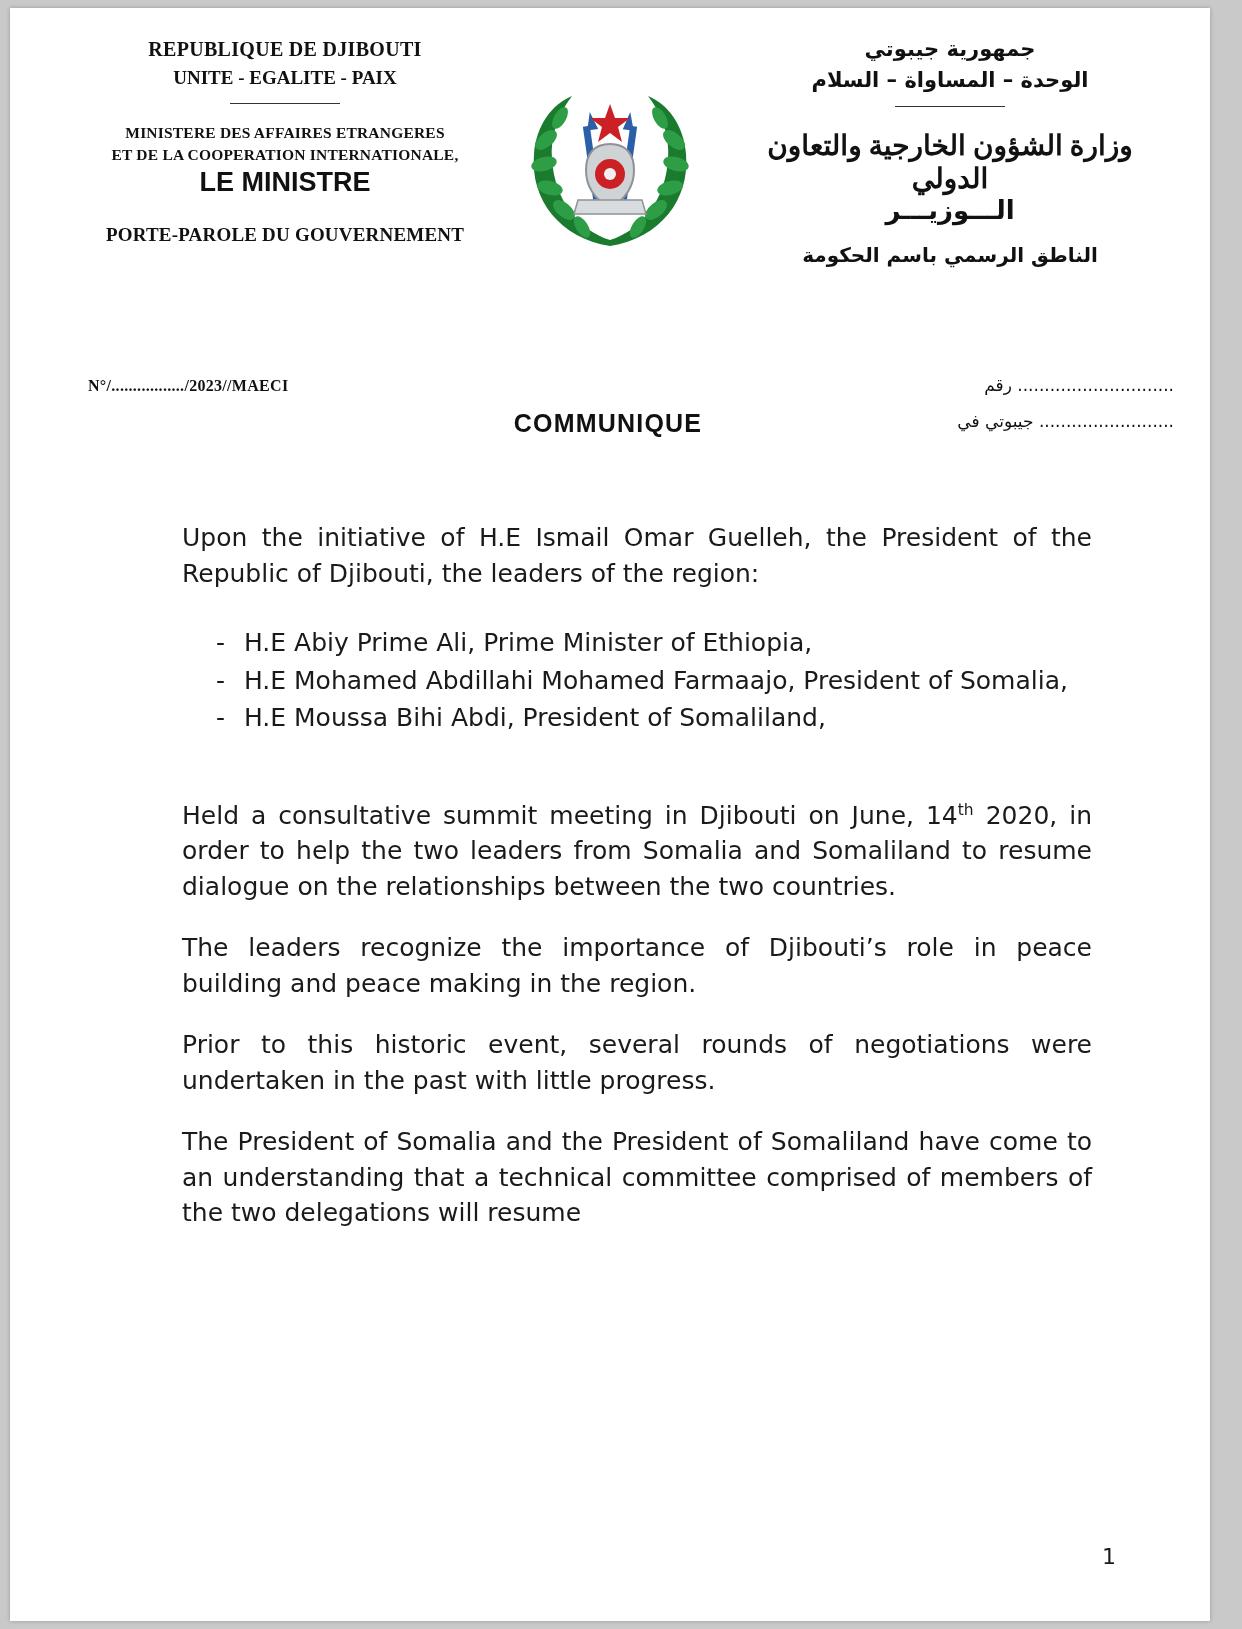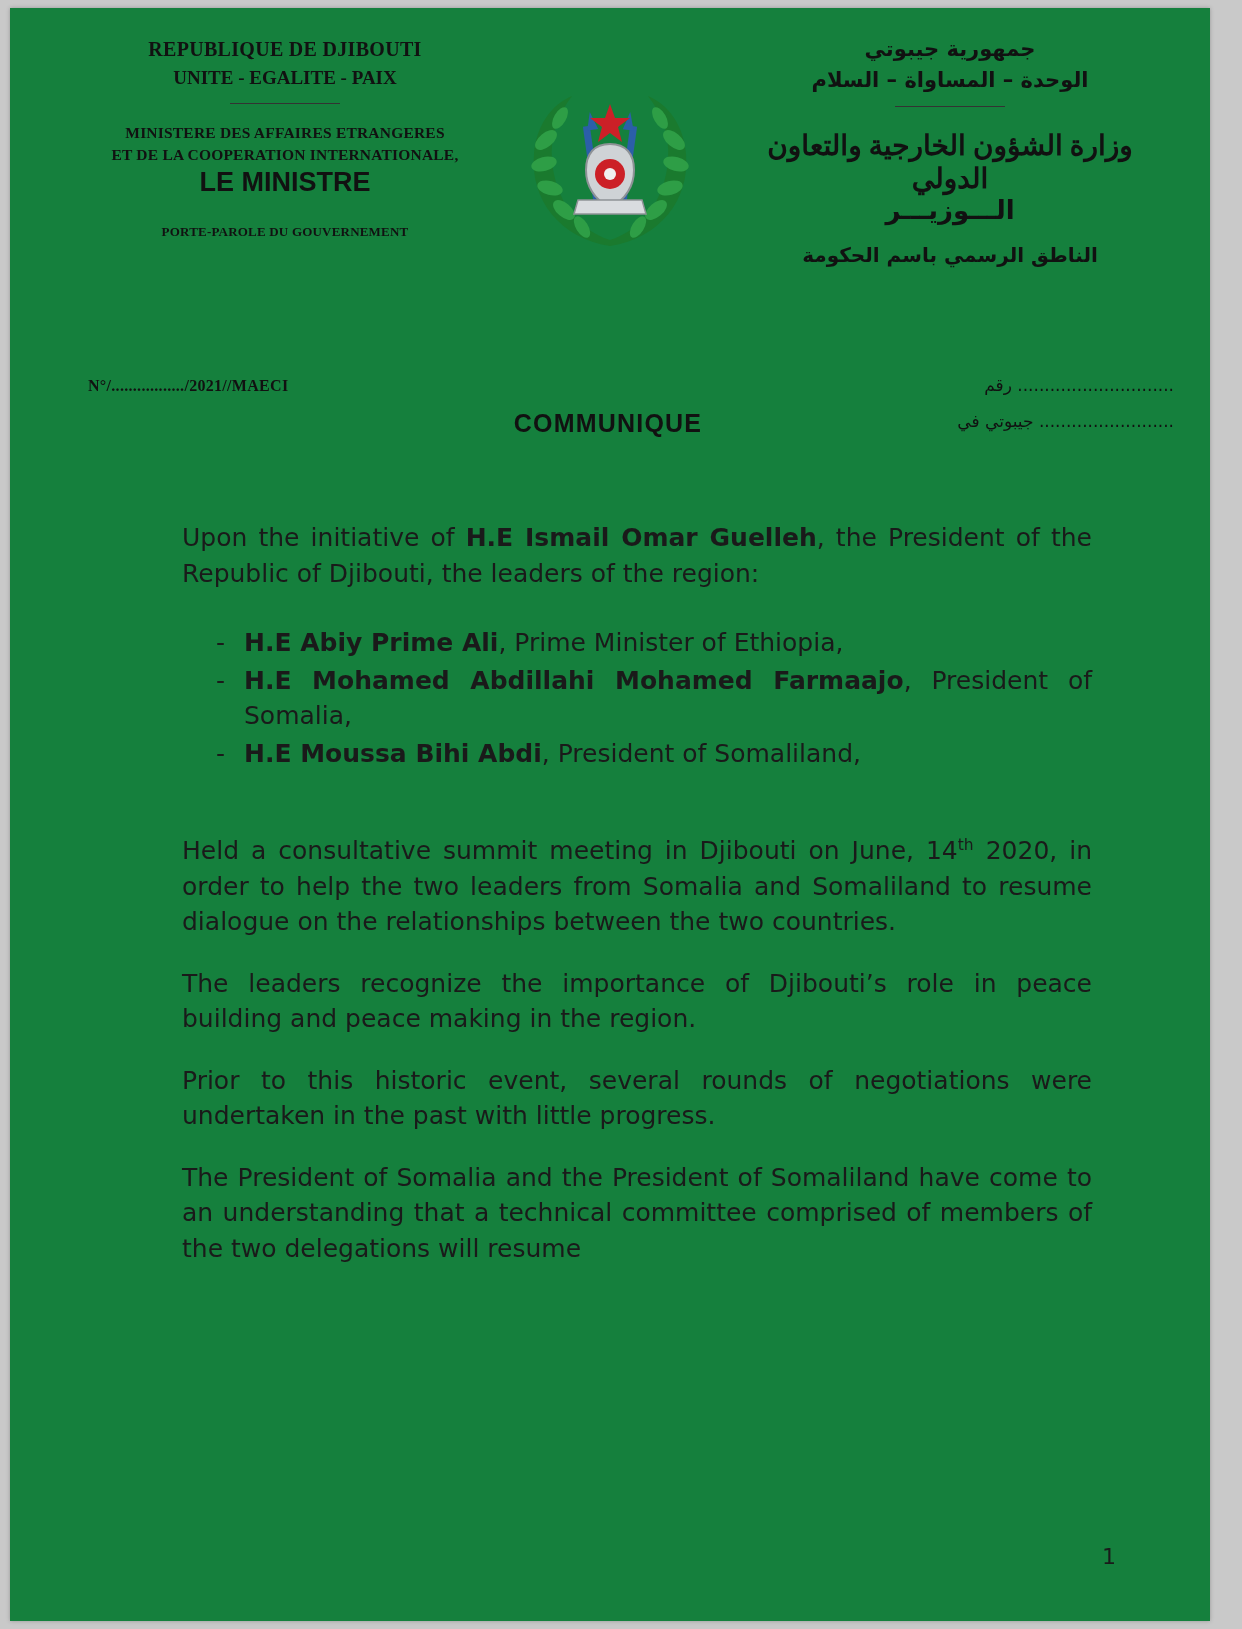--- a/index.html
+++ b/index.html
@@ -12,21 +12,21 @@
     height: 1629px;
     font-family: "Liberation Sans", sans-serif;
     overflow: hidden;
   }
   .page {
     position: absolute;
     left: 10px;
     top: 8px;
     width: 1200px;
     height: 1613px;
-    background: #15803d;
+    background: #ffffff;
     box-shadow: 0 0 4px rgba(0,0,0,0.25);
     overflow: hidden;
   }
 
   
   .header {
     position: relative;
     height: 330px;
   }
   .hdr-left {
@@ -63,21 +63,21 @@
     line-height: 1.45;
   }
   .minister {
     font-family: "Liberation Sans", sans-serif;
     font-size: 27px;
     font-weight: bold;
     color: #111;
   }
   .spokesman {
     font-family: "Liberation Serif", serif;
-    font-size: 13px;
+    font-size: 19px;
     font-weight: bold;
     color: #111;
     margin-top: 26px;
     letter-spacing: 0.2px;
   }
 
   
   .hdr-right {
     position: absolute;
     right: 40px;
@@ -178,21 +178,21 @@
   
   .body {
     margin: 72px 118px 0 172px;
     font-family: "DejaVu Sans", sans-serif;
     font-size: 25px;
     line-height: 1.42;
     color: #1a1a1a;
     text-align: justify;
   }
   .body p { margin: 0 0 26px 0; }
-  .body b { font-weight: bold; }
+  .body b { font-weight: normal; }
   .leaders {
     list-style: none;
     margin: 34px 0 0 0;
     padding: 0 0 0 34px;
   }
   .leaders li {
     position: relative;
     padding-left: 28px;
     margin-bottom: 2px;
     text-align: justify;
@@ -278,21 +278,21 @@
       <div class="a2">الوحدة – المساواة – السلام</div>
       <div class="arule"></div>
       <div class="a3">وزارة الشؤون الخارجية والتعاون الدولي</div>
       <div class="a4">الـــوزيـــر</div>
       <div class="a5">الناطق الرسمي باسم الحكومة</div>
     </div>
   </div>
 
   <div class="refrow">
     <div class="ref-left">
-      <div>N°/................./2021//MAECI</div>
+      <div>N°/................./2023//MAECI</div>
     </div>
     <div class="title-comm">COMMUNIQUE</div>
     <div class="ref-right">
       <div>............................. رقم</div>
       <div>......................... جيبوتي في</div>
     </div>
   </div>
 
   <div class="body">
 

